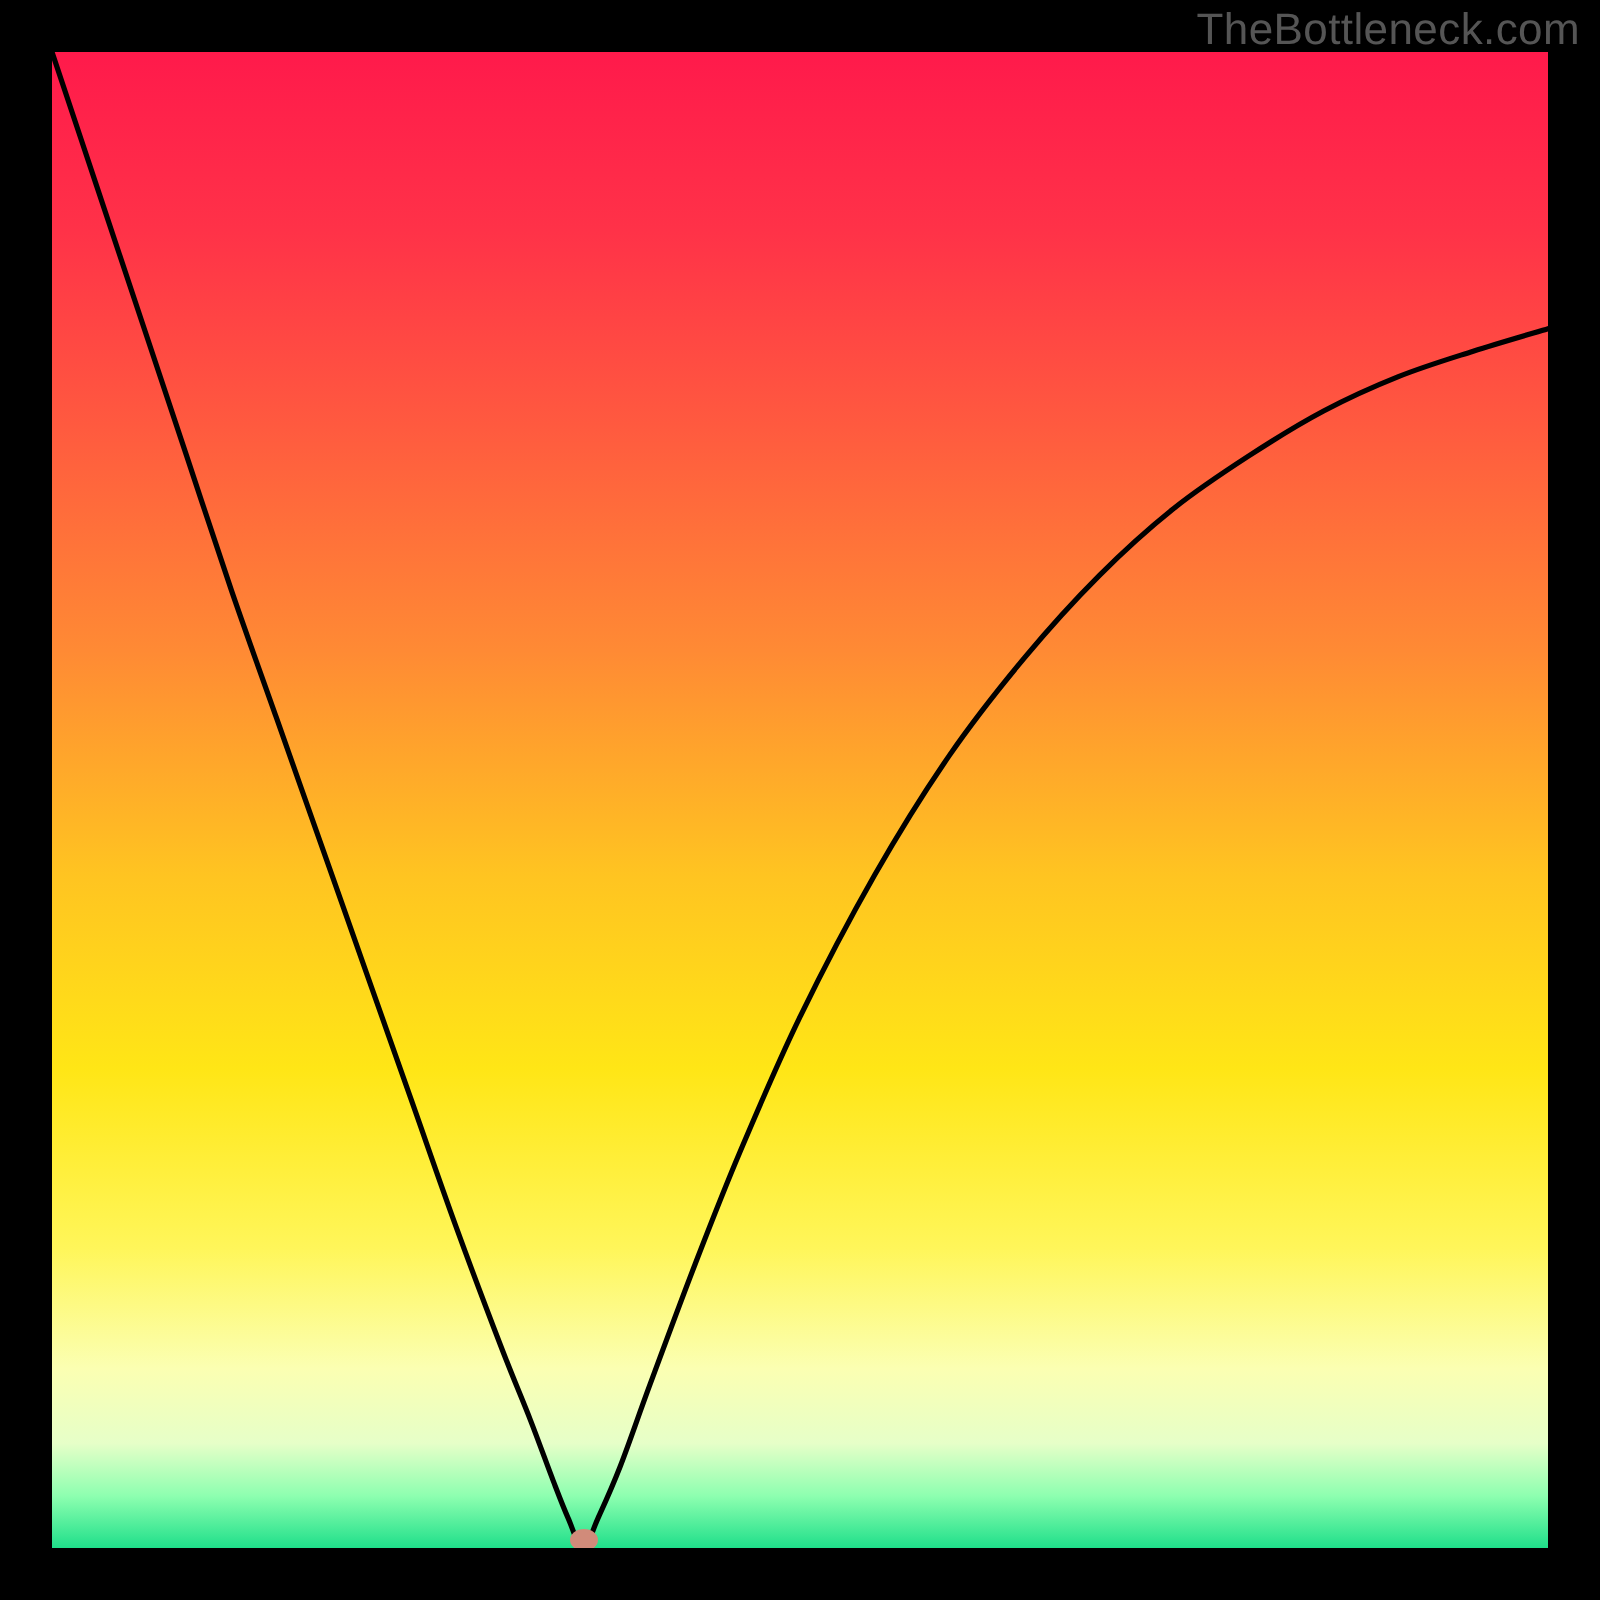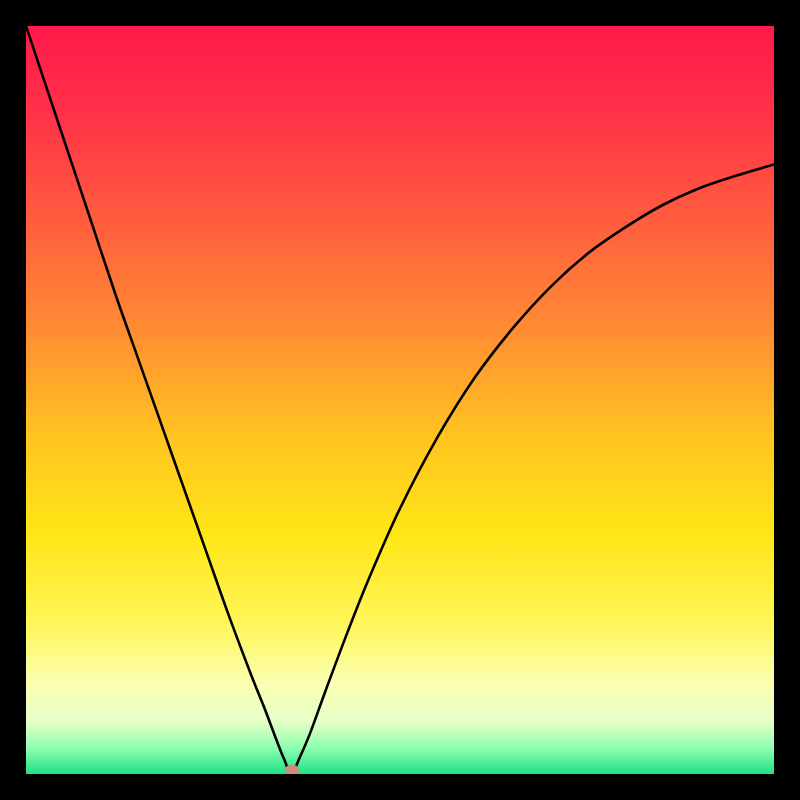--- a/index.html
+++ b/index.html
@@ -44,20 +44,21 @@
     height: 11px;
     background: #d18b7a;
     border-radius: 50%;
     transform: translate(-50%, -50%);
   }
 </style>
 </head>
 <body>
 
 <div class="frame">
+  <div class="watermark">TheBottleneck.com</div>
 
   <div class="plot-area">
     <svg id="chart-svg" width="748" height="748" viewBox="0 0 748 748">
       <defs>
         <linearGradient id="bg-grad" x1="0" y1="0" x2="0" y2="1">
             <stop offset="0%" stop-color="#ff1a4b"></stop>
             <stop offset="12%" stop-color="#ff3248"></stop>
             <stop offset="25%" stop-color="#ff5a3f"></stop>
             <stop offset="40%" stop-color="#ff8a34"></stop>
             <stop offset="55.00000000000001%" stop-color="#ffc421"></stop>

